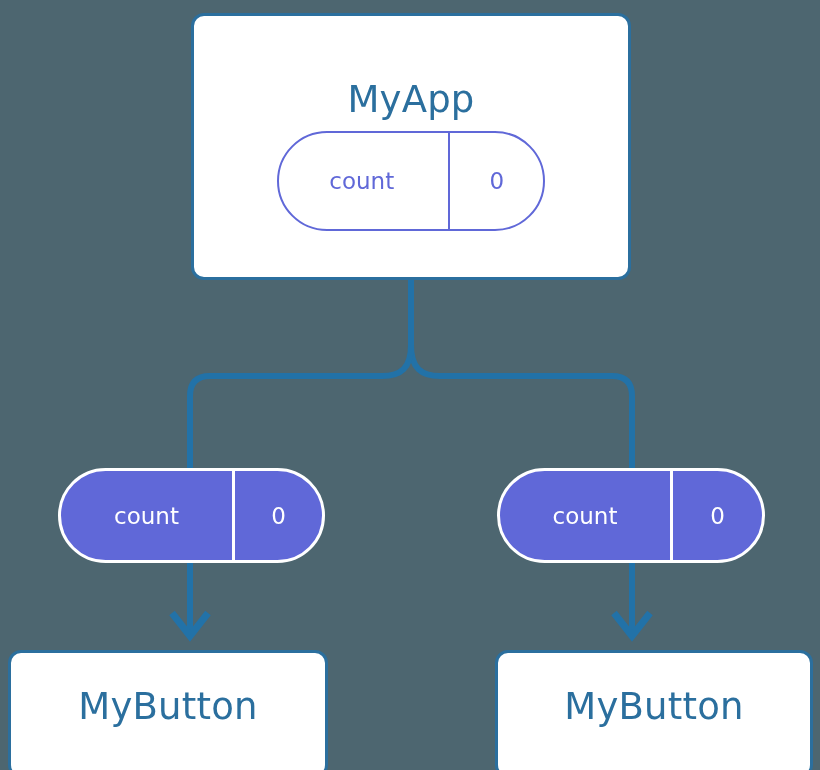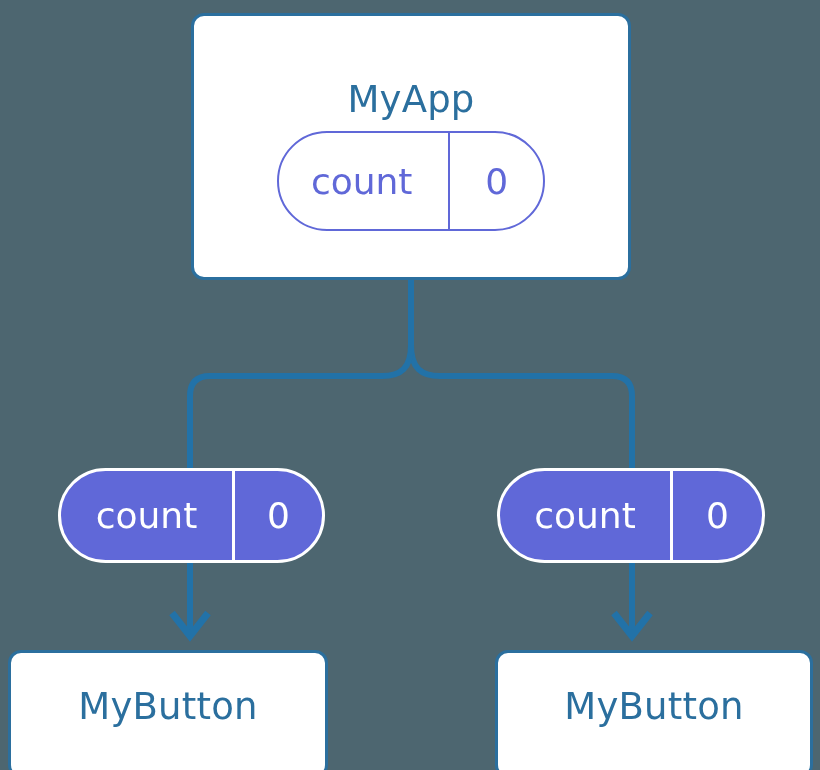--- a/index.html
+++ b/index.html
@@ -72,21 +72,21 @@
     align-items: stretch;
     box-sizing: border-box;
     border-radius: 999px;
     overflow: hidden;
   }
   .pill .pill-cell {
     display: flex;
     align-items: center;
     justify-content: center;
     box-sizing: border-box;
-    font-size: 36px;
+    font-size: 23px;
     font-weight: 400;
     white-space: nowrap;
   }
 
   
   .pill.outline {
     border: 2px solid #6068d8;
     background: #ffffff;
   }
   .pill.outline .pill-name {

